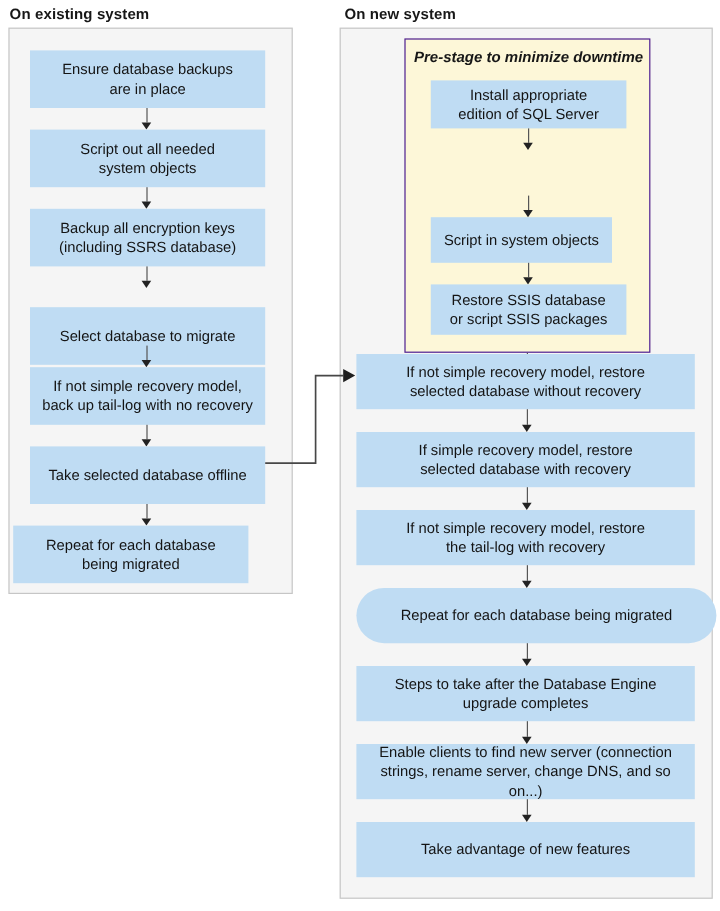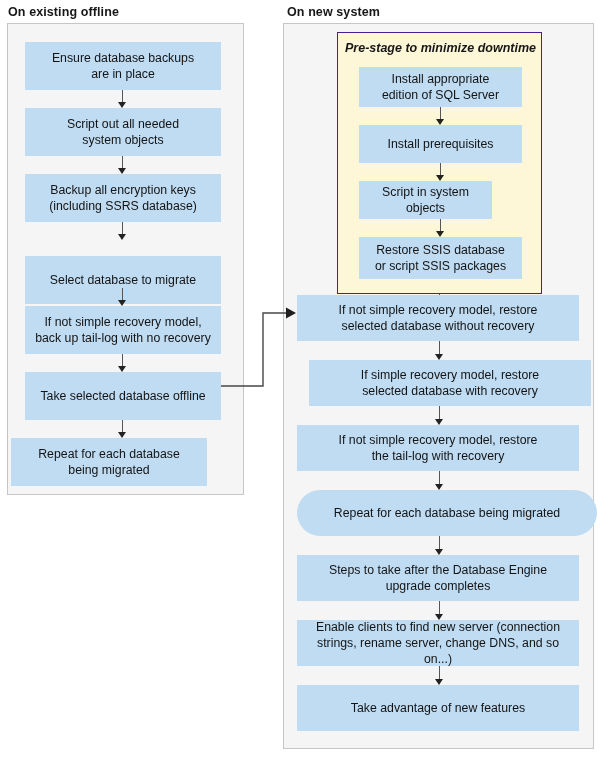--- a/index.html
+++ b/index.html
@@ -116,21 +116,21 @@
     left: 220px; top: 305px;
     width: 80px; height: 86px;
     pointer-events: none;
   }
 </style>
 </head>
 <body>
 
 <div class="diagram">
 
-  <div class="col-heading" id="heading-existing">On existing offline</div>
+  <div class="col-heading" id="heading-existing">On existing system</div>
   <div class="col-heading" id="heading-new">On new system</div>
 
   <div class="panel" id="panel-existing">
 
     <div class="node" style="left:17px; top:18px; width:196px; height:48px;">
       <span>
         <span>Ensure database backups</span>
         <span>are in place</span>
       </span>
     </div>
@@ -210,31 +210,26 @@
         <span>
           <span>Install appropriate</span>
           <span>edition of SQL Server</span>
         </span>
       </div>
       <div class="arrow-v" style="left:98px; top:74px; height:18px;">
         <div class="stem" style="height:12px;"></div>
           <div class="head"></div>
       </div>
 
-      <div class="node" style="left:21px; top:92px; width:163px; height:38px;">
-        <span>
-          <span>Install prerequisites</span>
-        </span>
-      </div>
       <div class="arrow-v" style="left:98px; top:130px; height:18px;">
         <div class="stem" style="height:12px;"></div>
           <div class="head"></div>
       </div>
 
-      <div class="node" style="left:21px; top:148px; width:133px; height:38px;">
+      <div class="node" style="left:21px; top:148px; width:151px; height:38px;">
         <span>
           <span>Script in system objects</span>
         </span>
       </div>
       <div class="arrow-v" style="left:98px; top:186px; height:18px;">
         <div class="stem" style="height:12px;"></div>
           <div class="head"></div>
       </div>
 
       <div class="node" style="left:21px; top:204px; width:163px; height:42px;">
@@ -254,21 +249,21 @@
       <span>
         <span>If not simple recovery model, restore</span>
         <span>selected database without recovery</span>
       </span>
     </div>
     <div class="arrow-v" style="left:151px; top:317px; height:19px;">
       <div class="stem" style="height:13px;"></div>
         <div class="head"></div>
     </div>
 
-    <div class="node" style="left:25px; top:336px; width:282px; height:46px;">
+    <div class="node" style="left:13px; top:336px; width:282px; height:46px;">
       <span>
         <span>If simple recovery model, restore</span>
         <span>selected database with recovery</span>
       </span>
     </div>
     <div class="arrow-v" style="left:151px; top:382px; height:19px;">
       <div class="stem" style="height:13px;"></div>
         <div class="head"></div>
     </div>
 

